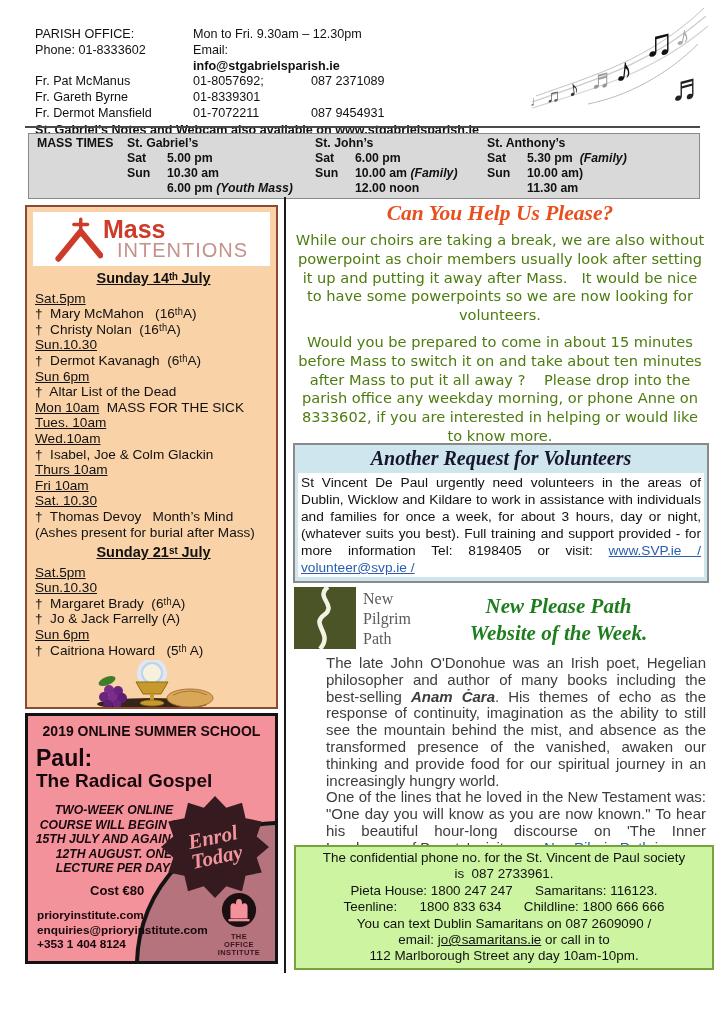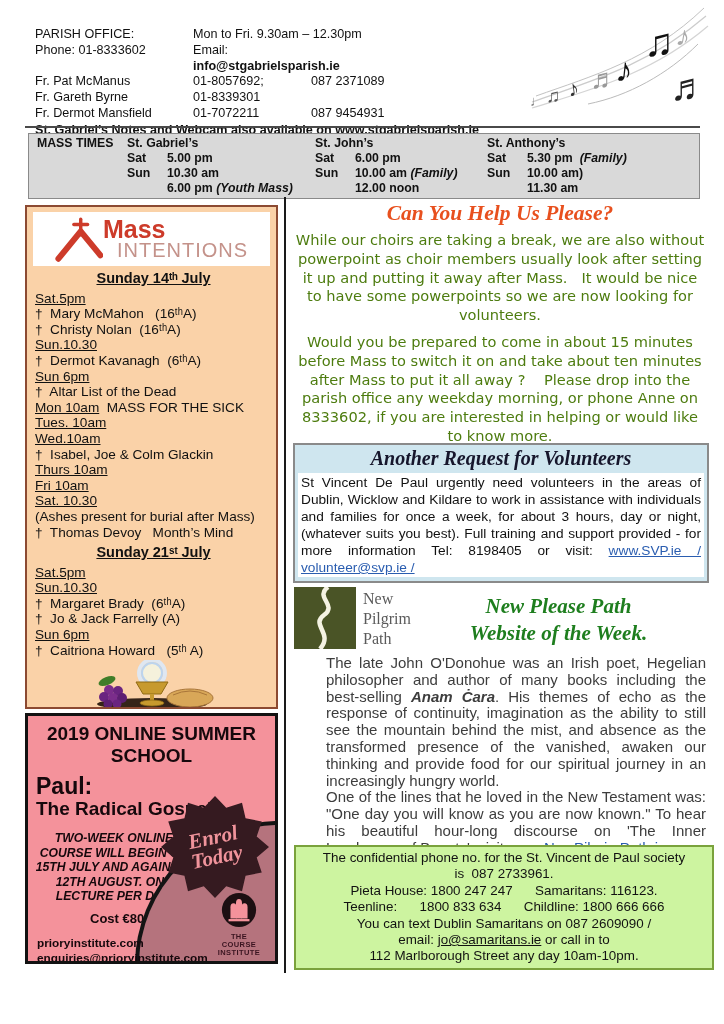--- a/index.html
+++ b/index.html
@@ -36,21 +36,21 @@
   .intlogo-text .w1{color:#cd3b2a;font-weight:bold;font-size:25px;line-height:22px;}
   .intlogo-text .w2{color:#c4928a;font-size:20px;line-height:20px;letter-spacing:1px;margin-left:14px;}
   .iheading{text-align:center;font-weight:bold;font-size:14.5px;margin:5px 0 4px 4px;}
   .iheading span{text-decoration:underline;}
   .iline{padding-left:8px;}
   .chalice{display:block;margin:2px auto 0 auto;}
 
   
   .ad{position:absolute;left:25px;top:713px;width:247px;height:245px;background:#f4929b;
       border:3px solid #121212;overflow:hidden;color:#16080c;}
-  .ad-title{text-align:center;font-weight:bold;font-size:19px;margin-top:7px;}
+  .ad-title{text-align:center;font-weight:bold;font-size:14px;margin-top:7px;}
   .ad-h1{font-weight:bold;font-size:23px;line-height:23px;margin:8px 0 0 8px;}
   .ad-h2{font-weight:bold;font-size:19px;line-height:21px;margin:0 0 0 8px;}
   .ad-body{width:168px;margin:12px 0 0 2px;font-style:italic;font-weight:bold;font-size:12.2px;
            line-height:14.6px;text-align:center;}
   .ad-cost{font-weight:bold;font-size:13px;margin:7px 0 0 62px;}
   .ad-contact{margin:10px 0 0 9px;font-weight:bold;font-size:11.8px;line-height:14.6px;position:relative;z-index:3;}
   .corner{position:absolute;right:-4px;bottom:-4px;width:140px;height:140px;background:#b5737d;
           border-top-left-radius:100%;border-top:4px solid #141414;border-left:4px solid #141414;z-index:1;}
   .badge{position:absolute;right:6px;top:80px;width:108px;height:102px;background:#351a20;z-index:2;
          clip-path:polygon(100% 50%,88.6% 60.4%,93.3% 75%,78.3% 78.3%,75% 93.3%,60.4% 88.6%,50% 100%,39.6% 88.6%,25% 93.3%,21.7% 78.3%,6.7% 75%,11.4% 60.4%,0% 50%,11.4% 39.6%,6.7% 25%,21.7% 21.7%,25% 6.7%,39.6% 11.4%,50% 0%,60.4% 11.4%,75% 6.7%,78.3% 21.7%,93.3% 25%,88.6% 39.6%);
@@ -177,22 +177,22 @@
     <div class="iline"><span class="ul pre"></span><span class="pre">†  Dermot Kavanagh  (6ᵗʰA)</span></div>
     <div class="iline"><span class="ul pre">Sun 6pm</span><span class="pre"></span></div>
     <div class="iline"><span class="ul pre"></span><span class="pre">†  Altar List of the Dead</span></div>
     <div class="iline"><span class="ul pre">Mon 10am</span><span class="pre">  MASS FOR THE SICK</span></div>
     <div class="iline"><span class="ul pre">Tues. 10am</span><span class="pre"></span></div>
     <div class="iline"><span class="ul pre">Wed.10am</span><span class="pre"></span></div>
     <div class="iline"><span class="ul pre"></span><span class="pre">†  Isabel, Joe &amp; Colm Glackin</span></div>
     <div class="iline"><span class="ul pre">Thurs 10am</span><span class="pre"></span></div>
     <div class="iline"><span class="ul pre">Fri 10am</span><span class="pre"></span></div>
     <div class="iline"><span class="ul pre">Sat. 10.30</span><span class="pre"></span></div>
+    <div class="iline"><span class="ul pre"></span><span class="pre">†  Thomas Devoy   Month’s Mind</span></div>
     <div class="iline"><span class="ul pre"></span><span class="pre">(Ashes present for burial after Mass)</span></div>
-    <div class="iline"><span class="ul pre"></span><span class="pre">†  Thomas Devoy   Month’s Mind</span></div>
     <div class="iheading"><span>Sunday 21ˢᵗ July</span></div>
     <div class="iline"><span class="ul pre">Sat.5pm</span><span class="pre"></span></div>
     <div class="iline"><span class="ul pre">Sun.10.30</span><span class="pre"></span></div>
     <div class="iline"><span class="ul pre"></span><span class="pre">†  Margaret Brady  (6ᵗʰA)</span></div>
     <div class="iline"><span class="ul pre"></span><span class="pre">†  Jo &amp; Jack Farrelly (A)</span></div>
     <div class="iline"><span class="ul pre">Sun 6pm</span><span class="pre"></span></div>
     <div class="iline"><span class="ul pre"></span><span class="pre">†  Caitriona Howard   (5ᵗʰ A)</span></div>
     <svg class="chalice" width="150" height="50" viewBox="0 0 150 50">
       <ellipse cx="75" cy="44" rx="55" ry="6" fill="#352418"></ellipse>
       <circle cx="75" cy="13" r="13" fill="none" stroke="#dce9f8" stroke-width="4" opacity="0.9"></circle>
@@ -234,21 +234,21 @@
     <div class="priory">
       <svg width="38" height="38" viewBox="0 0 40 40">
         <circle cx="20" cy="20" r="18" fill="#1c0f12"></circle>
         <path d="M11,29 v-12 a3.2,4 0 0 1 6.4,0 v12 z" fill="#f4929b"></path>
         <path d="M16.8,29 v-16 a3.2,4.5 0 0 1 6.4,0 v16 z" fill="#f4929b"></path>
         <path d="M22.6,29 v-12 a3.2,4 0 0 1 6.4,0 v12 z" fill="#f4929b"></path>
         <rect x="9" y="29.5" width="22" height="2.4" fill="#f4929b"></rect>
       </svg>
       <div class="priory-text">
         <div>THE</div>
-        <div>COURSE</div>
+        <div>OFFICE</div>
         <div>INSTITUTE</div>
       </div>
     </div>
   </div>
 
   <div class="vdiv"></div>
 
   <div class="help">
     <div class="help-title">Can You Help Us Please?</div>
     <p class="comic pre">While our choirs are taking a break, we are also without powerpoint as choir members usually look after setting it up and putting it away after Mass.   It would be nice to have some powerpoints so we are now looking for volunteers.</p>

